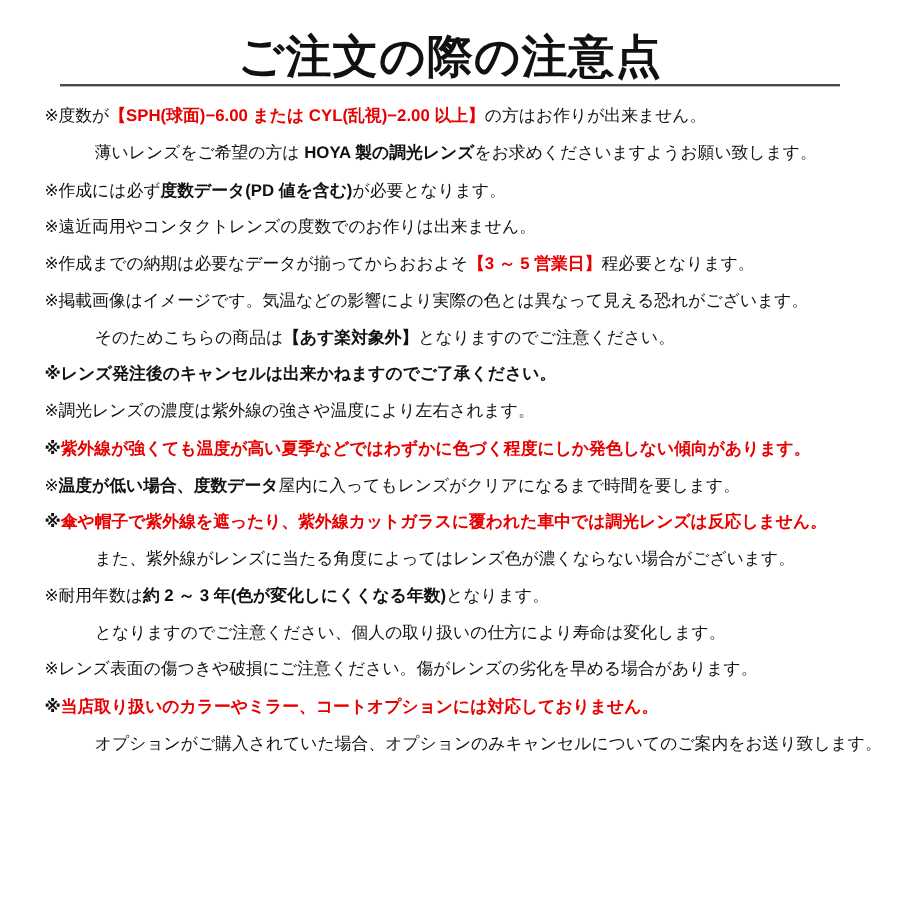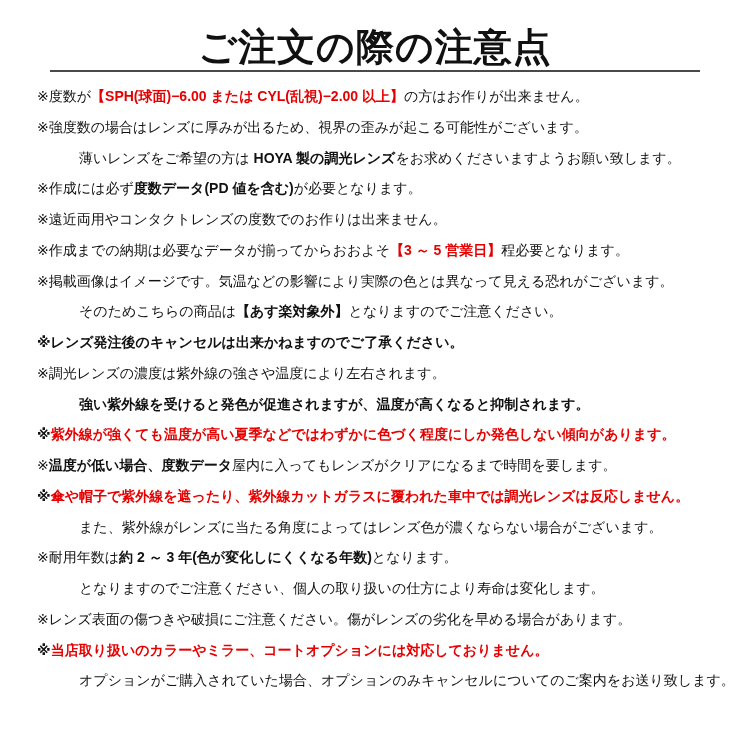--- a/index.html
+++ b/index.html
@@ -63,30 +63,28 @@
 </style>
 </head>
 <body style="background: rgb(255, 255, 255); color: rgb(17, 17, 17);">
 
 <div class="title">ご注文の際の注意点</div>
 
 <div class="divider" style="border-top-color: rgb(74, 74, 74);"></div>
 
 <div class="notes" id="notes">
     <div class="line"><span class="seg-plain">※度数が</span><span class="seg-red">【SPH(球面)−6.00 または CYL(乱視)−2.00 以上】</span><span class="seg-plain">の方はお作りが出来ません。</span></div>
-    <div class="line"><span class="seg-plain">※強度数の場合はレンズに厚みが出るため、視界の歪みが起こる可能性がございます。</span></div>
     <div class="line indent"><span class="seg-plain">薄いレンズをご希望の方は </span><span class="seg-bold">HOYA 製の調光レンズ</span><span class="seg-plain">をお求めくださいますようお願い致します。</span></div>
     <div class="line"><span class="seg-plain">※作成には必ず</span><span class="seg-bold">度数データ(PD 値を含む)</span><span class="seg-plain">が必要となります。</span></div>
     <div class="line"><span class="seg-plain">※遠近両用やコンタクトレンズの度数でのお作りは出来ません。</span></div>
     <div class="line"><span class="seg-plain">※作成までの納期は必要なデータが揃ってからおおよそ</span><span class="seg-red">【3 ～ 5 営業日】</span><span class="seg-plain">程必要となります。</span></div>
     <div class="line"><span class="seg-plain">※掲載画像はイメージです。気温などの影響により実際の色とは異なって見える恐れがございます。</span></div>
     <div class="line indent"><span class="seg-plain">そのためこちらの商品は</span><span class="seg-bold">【あす楽対象外】</span><span class="seg-plain">となりますのでご注意ください。</span></div>
     <div class="line"><span class="seg-bold">※レンズ発注後のキャンセルは出来かねますのでご了承ください。</span></div>
     <div class="line"><span class="seg-plain">※調光レンズの濃度は紫外線の強さや温度により左右されます。</span></div>
-    <div class="line indent"><span class="seg-bold">強い紫外線を受けると発色が促進されますが、温度が高くなると抑制されます。</span></div>
     <div class="line"><span class="seg-bold">※</span><span class="seg-red">紫外線が強くても温度が高い夏季などではわずかに色づく程度にしか発色しない傾向があります。</span></div>
     <div class="line"><span class="seg-plain">※</span><span class="seg-bold">温度が低い場合、度数データ</span><span class="seg-plain">屋内に入ってもレンズがクリアになるまで時間を要します。</span></div>
     <div class="line"><span class="seg-bold">※</span><span class="seg-red">傘や帽子で紫外線を遮ったり、紫外線カットガラスに覆われた車中では調光レンズは反応しません。</span></div>
     <div class="line indent"><span class="seg-plain">また、紫外線がレンズに当たる角度によってはレンズ色が濃くならない場合がございます。</span></div>
     <div class="line"><span class="seg-plain">※耐用年数は</span><span class="seg-bold">約 2 ～ 3 年(色が変化しにくくなる年数)</span><span class="seg-plain">となります。</span></div>
     <div class="line indent"><span class="seg-plain">となりますのでご注意ください、個人の取り扱いの仕方により寿命は変化します。</span></div>
     <div class="line"><span class="seg-plain">※レンズ表面の傷つきや破損にご注意ください。傷がレンズの劣化を早める場合があります。</span></div>
     <div class="line"><span class="seg-bold">※</span><span class="seg-red">当店取り扱いのカラーやミラー、コートオプションには対応しておりません。</span></div>
     <div class="line indent"><span class="seg-plain">オプションがご購入されていた場合、オプションのみキャンセルについてのご案内をお送り致します。</span></div>
   </div>

